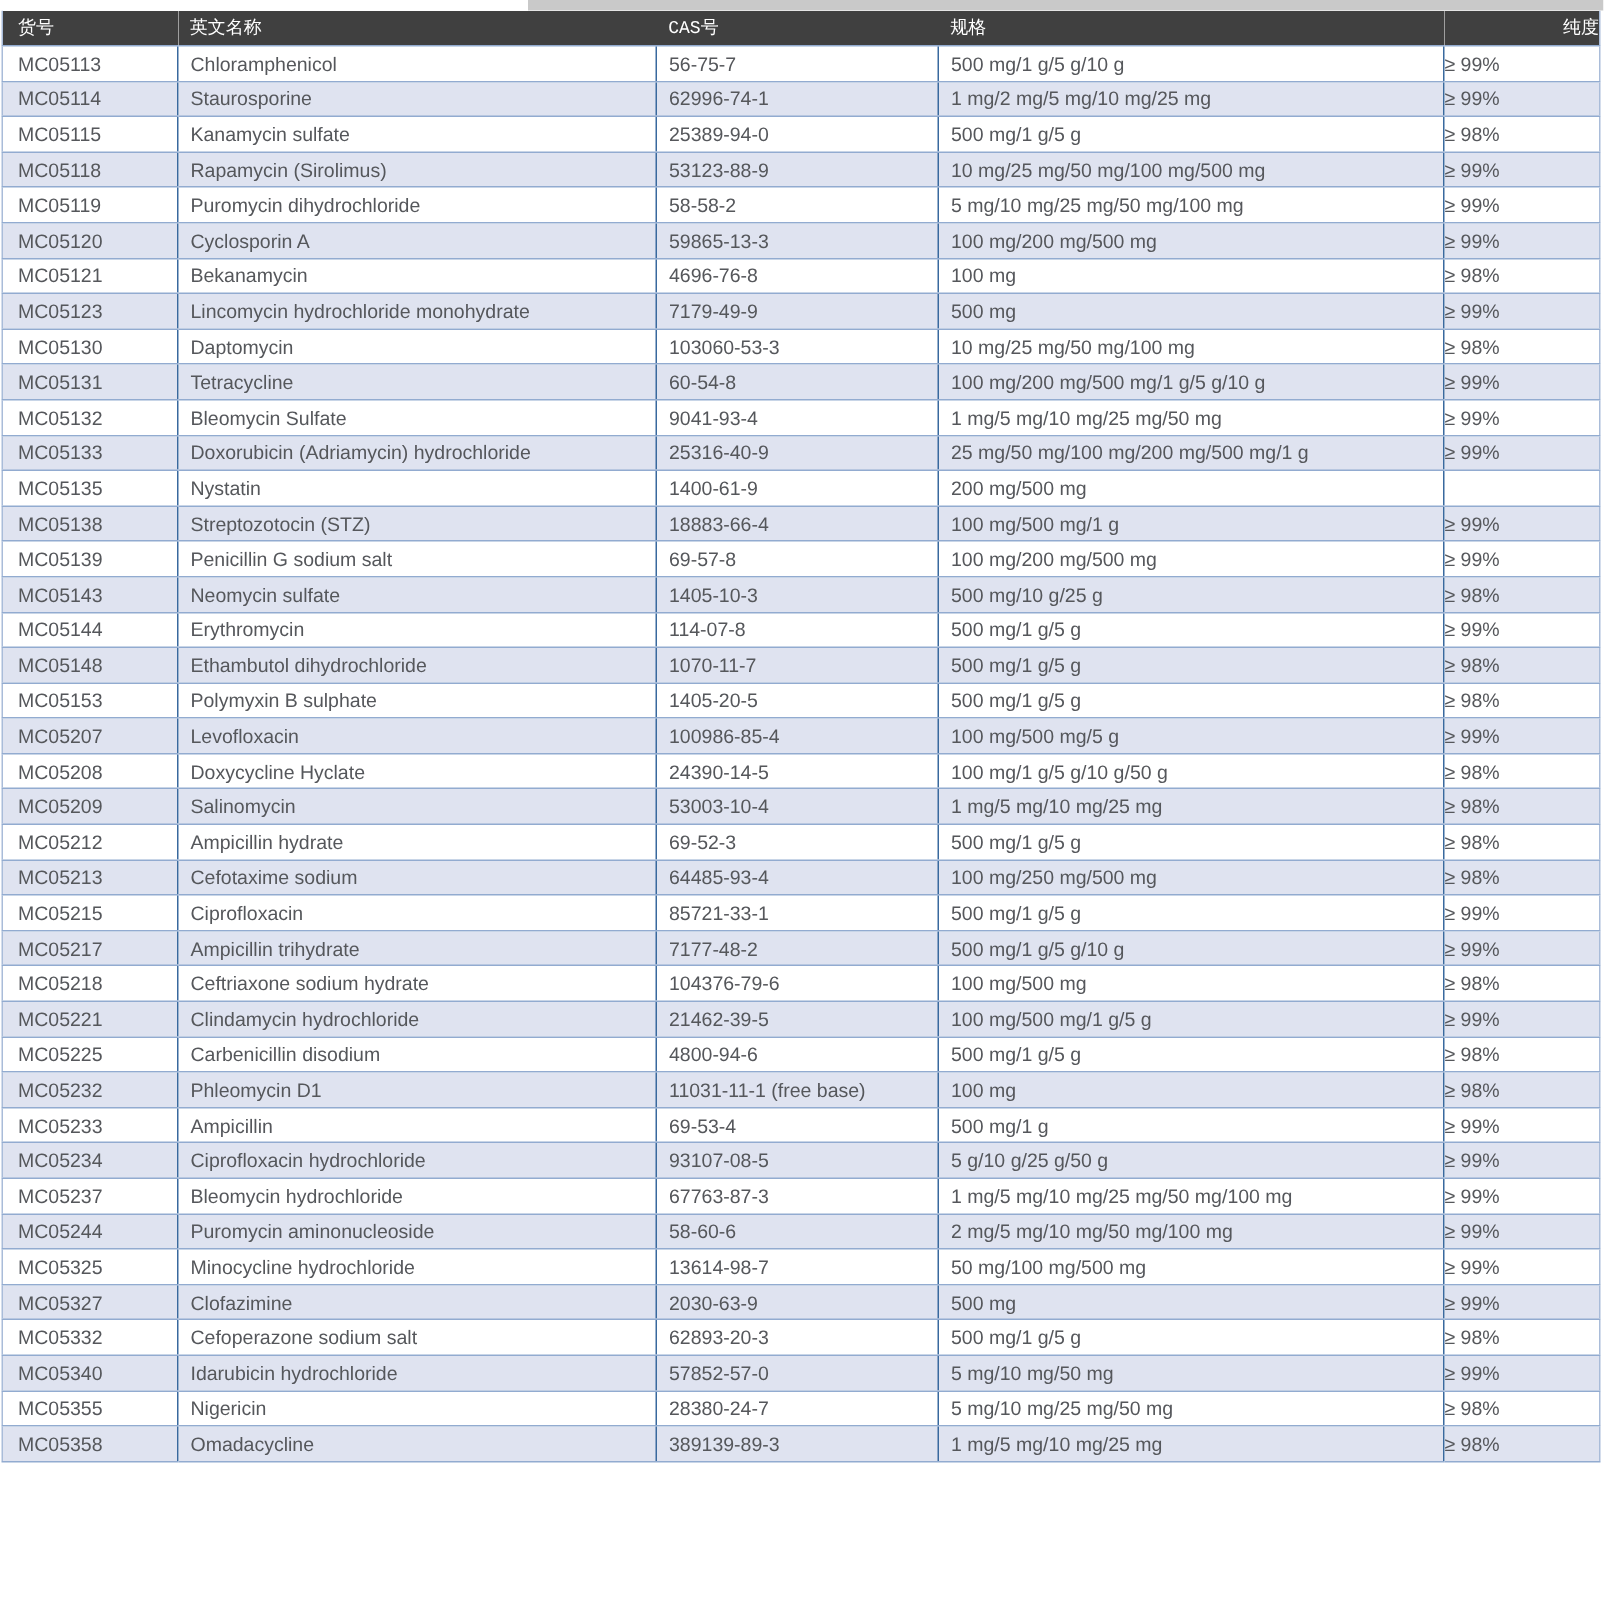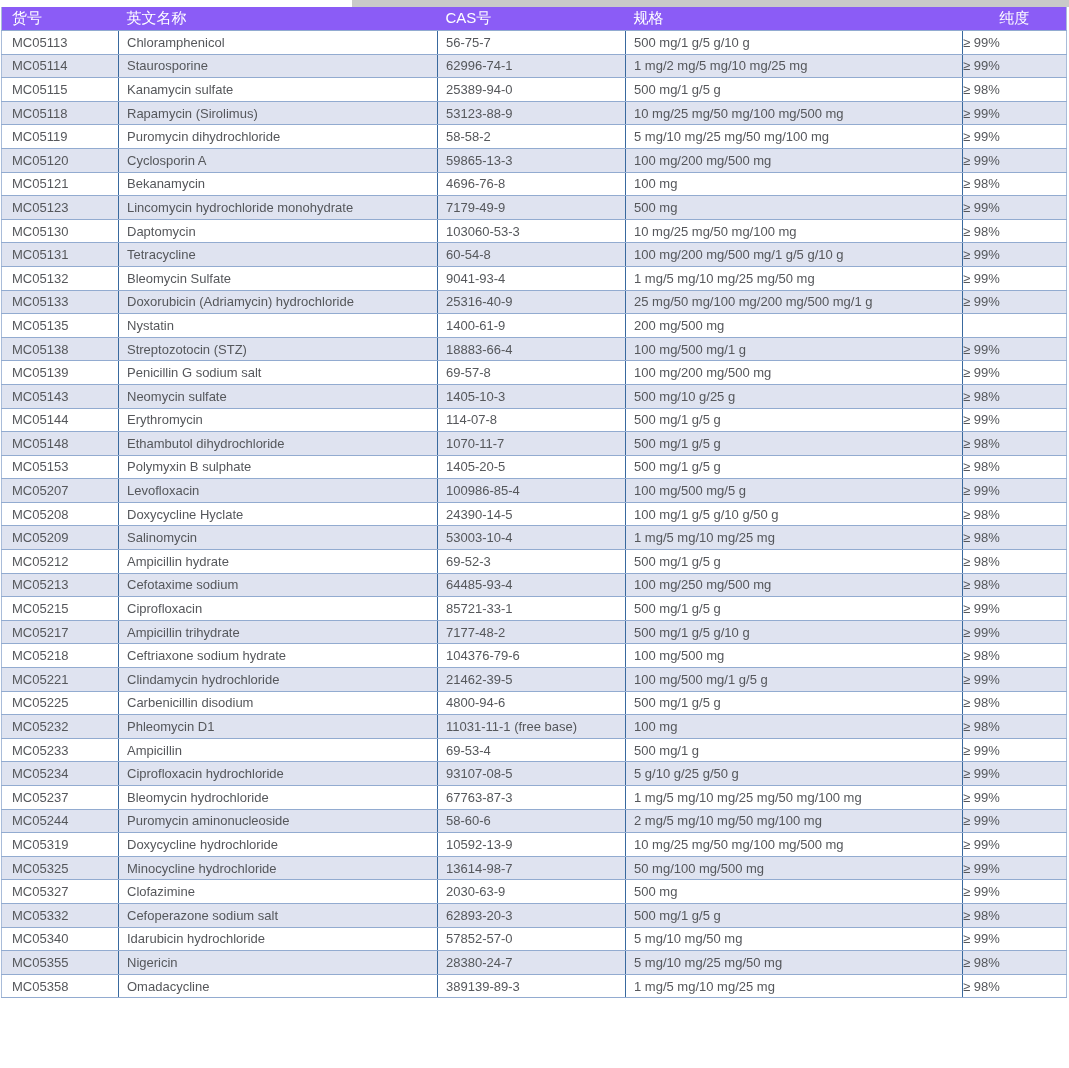--- a/index.html
+++ b/index.html
@@ -11,26 +11,27 @@
   .top-strip{position:relative;height:7px;background:#ffffff;}
   .top-strip .gray{position:absolute;top:0;left:352px;right:0;height:7px;background:#c9c9c9;}
   table{
     border-collapse:collapse;table-layout:fixed;
     width:1066px;margin-left:1px;
     border-left:1px solid #a9bcd9;border-right:1px solid #a9bcd9;
   }
   col.c1{width:117px;} col.c2{width:319px;} col.c3{width:188px;}
   col.c4{width:337px;} col.c5{width:104px;}
   thead th{
-    background:#8b5cf6;color:#ffffff;font-size:15px;font-weight:400;
+    background:#404040;color:#ffffff;font-size:12px;font-weight:400;
     height:23px;text-align:left;padding:0 0 0 8px;white-space:nowrap;
     overflow:hidden;
+    font-family:Liberation Mono, monospace;
   }
   thead th.first{padding-left:10px;}
-  thead th.center{text-align:center;padding:0;}
+  thead th.center{text-align:right;padding:0;}
   tbody td{
     height:22.6px;font-size:13px;color:#55575b;
     padding:0 4px 0 8px;white-space:nowrap;overflow:hidden;
     border-top:1px solid #92abd0;border-bottom:1px solid #92abd0;
     background:#ffffff;
   }
   tbody td.first{padding-left:10px;}
   tbody td + td{border-left:1px solid #39699e;}
   tbody td.center{text-align:left;padding:0;}
   tbody tr:nth-child(even) td{background:#dfe3f0;}
@@ -292,27 +293,20 @@
     <td class="center">≥ 99%</td>
   </tr>
       <tr>
     <td class="first">MC05244</td>
     <td>Puromycin aminonucleoside</td>
     <td>58-60-6</td>
     <td>2 mg/5 mg/10 mg/50 mg/100 mg</td>
     <td class="center">≥ 99%</td>
   </tr>
       <tr>
-    <td class="first">MC05319</td>
-    <td>Doxycycline hydrochloride</td>
-    <td>10592-13-9</td>
-    <td>10 mg/25 mg/50 mg/100 mg/500 mg</td>
-    <td class="center">≥ 99%</td>
-  </tr>
-      <tr>
     <td class="first">MC05325</td>
     <td>Minocycline hydrochloride</td>
     <td>13614-98-7</td>
     <td>50 mg/100 mg/500 mg</td>
     <td class="center">≥ 99%</td>
   </tr>
       <tr>
     <td class="first">MC05327</td>
     <td>Clofazimine</td>
     <td>2030-63-9</td>

